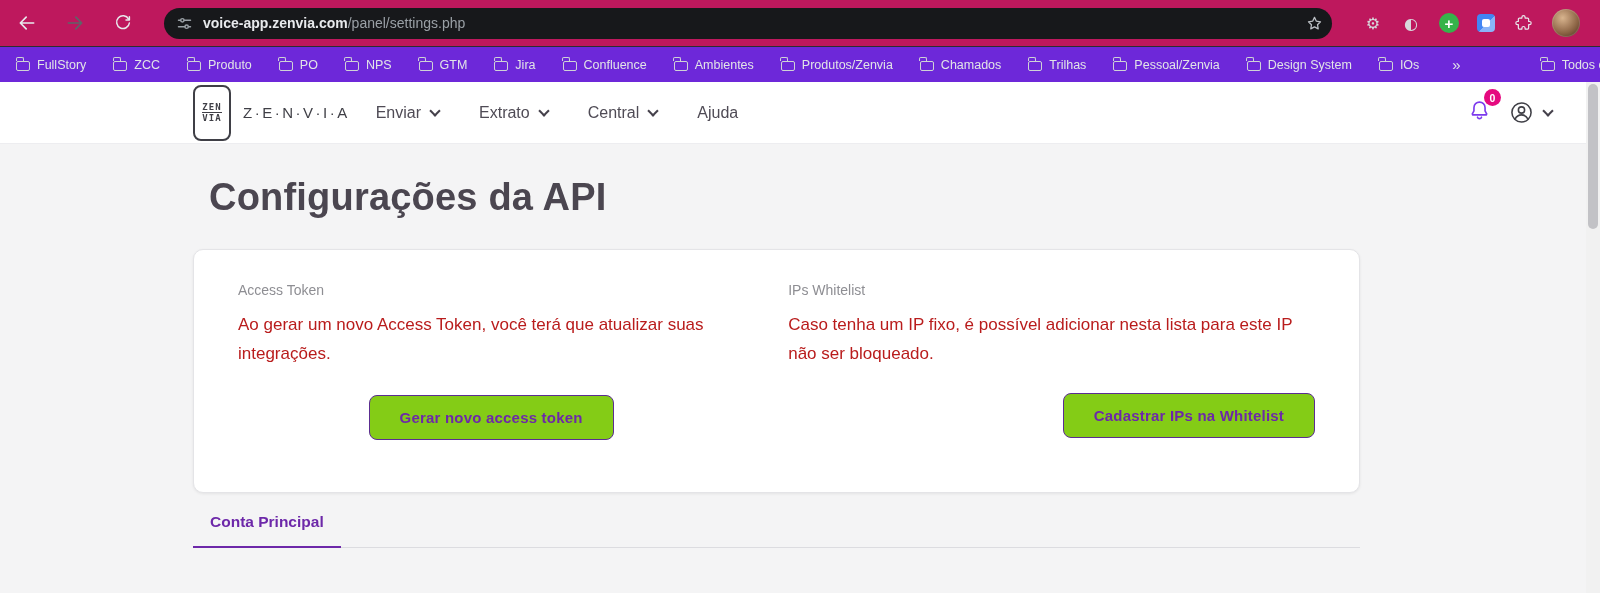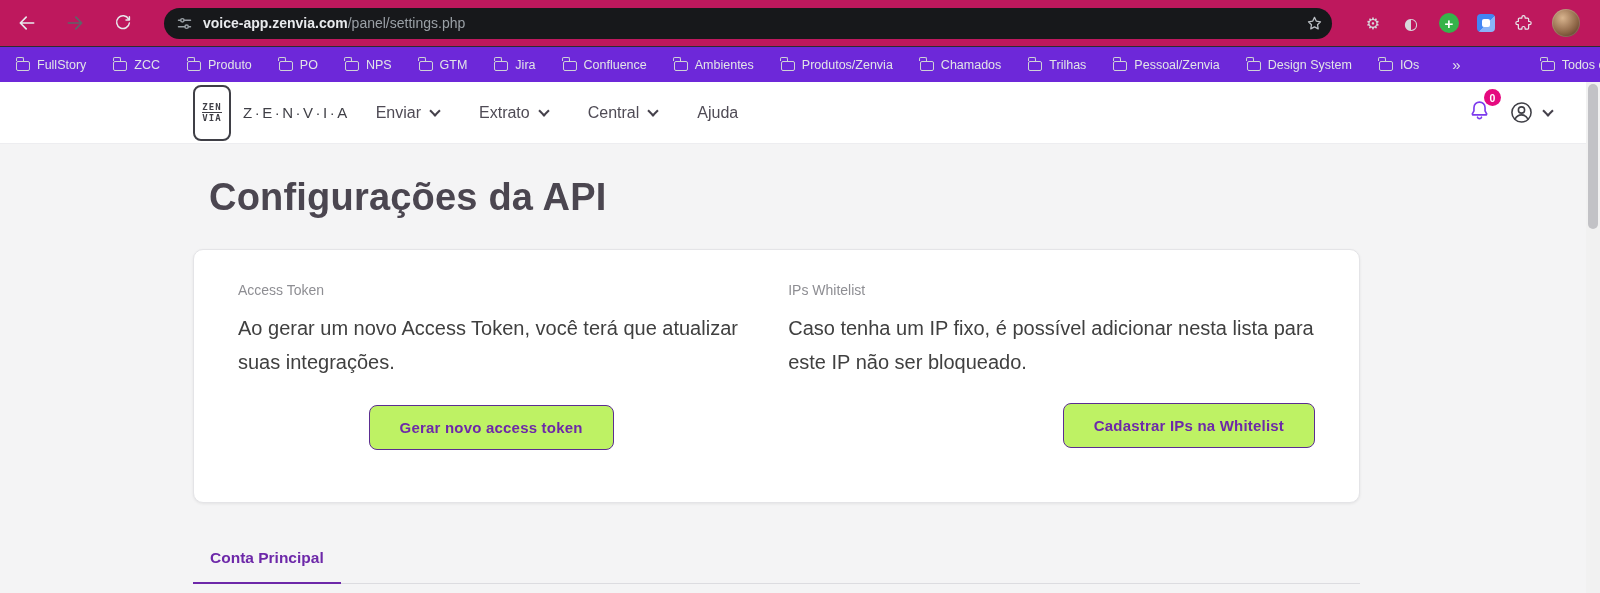--- a/index.html
+++ b/index.html
@@ -63,27 +63,27 @@
   .account { display:flex; align-items:center; gap:10px; cursor:pointer; }
 
   
   .content { padding:32px 0 0 193px; }
   .page-title { font-size:38px; font-weight:700; color:#4b4650; letter-spacing:.2px;margin-left:16px; }
   .card { width:1167px; margin-top:30px; background:#fff; border:1px solid #e4e4e7; border-radius:10px;
           box-shadow:0 1px 3px rgba(0,0,0,.07); padding:32px 44px 52px; display:flex; gap:44px; }
   .col-left { flex:0 0 47%; }
   .col-right { flex:1 1 auto; }
   .sec-label { font-size:14px; color:#8e8e93; margin-bottom:13px; }
-  .sec-desc { font-size:20px; color:#404040; line-height:1.7; }
+  .sec-desc { font-size:17px; color:#b91c1c; line-height:1.7; }
   .btn-row-center { text-align:center; margin-top:26px; }
   .btn-row-right { text-align:right; margin-top:24px; }
-  .outline-btn { display:inline-block; background:#bef264; border:1px solid #5b2d91; border-radius:8px;
+  .outline-btn { display:inline-block; background:#84cc16; border:1px solid #5b2d91; border-radius:8px;
                  color:#6d28a9; font-family:"Liberation Sans",sans-serif; font-size:15px; font-weight:700;
                  letter-spacing:.2px; padding:13px 30px; cursor:pointer; }
-  .tabs { width:1167px; margin-top:46px; border-bottom:1px solid #dcdce0; }
+  .tabs { width:1167px; margin-top:20px; border-bottom:1px solid #dcdce0; }
   .tab { display:inline-block; padding:0 17px 15px; color:#6d28a9; font-size:15.5px; font-weight:600;
          border-bottom:2px solid #6d28a9; margin-bottom:-1px; cursor:pointer; }
 
   
   .scrollbar { position:absolute; top:0; right:0; width:14px; height:511px; background:#f1f1f1; }
   .scrollbar .thumb { position:absolute; top:2px; left:2px; width:10px; height:145px; background:#c2c2c6;
                       border-radius:6px; cursor:pointer; }
 </style>
 </head>
 <body>

